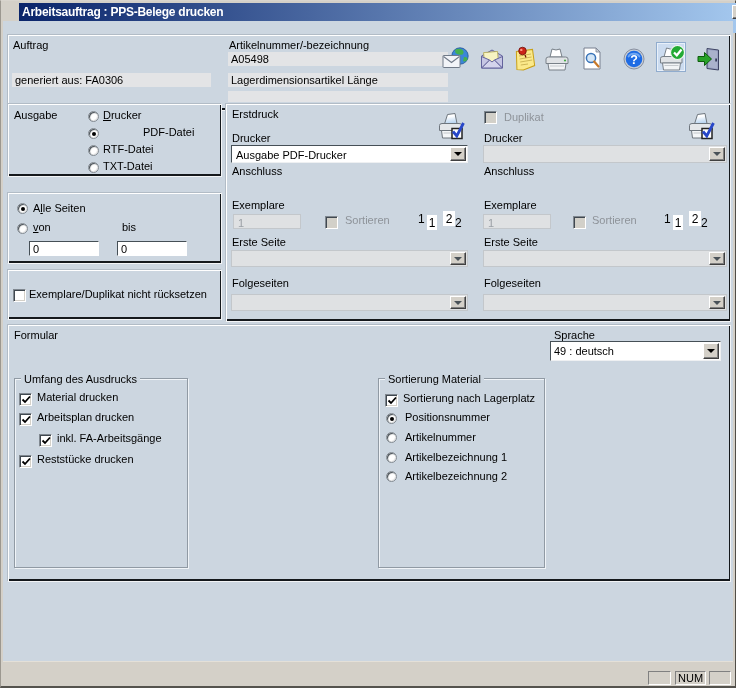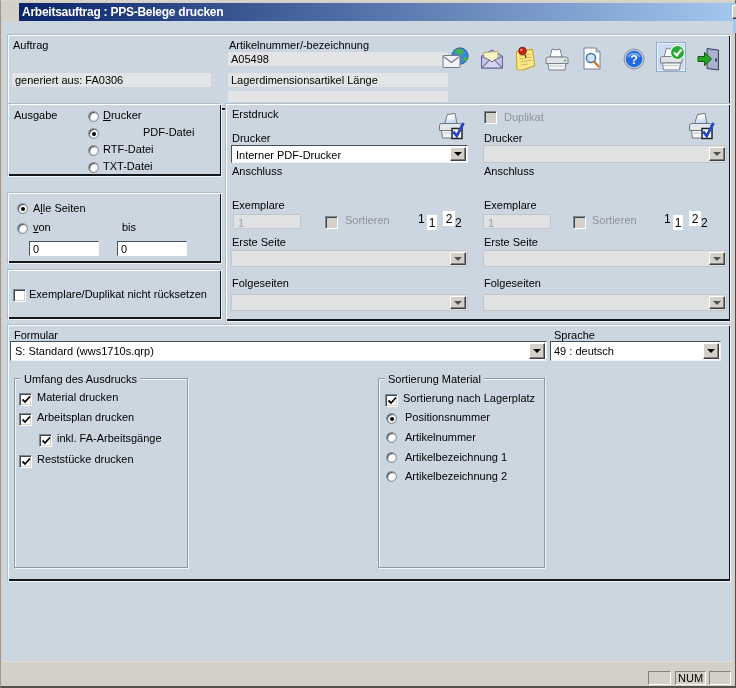--- a/index.html
+++ b/index.html
@@ -183,21 +183,21 @@
             </defs>
      <path d="M6.5 12 L9.5 2.5 L17 1.5 L19 11.5 Z" fill="url(#pp)" stroke="#6e767e" stroke-width="1"></path>
      <path d="M1.5 13.5 Q1.5 11.5 4 11.5 L21 11.5 Q24 11.5 24 13.5 L24 18.5 L1.5 18.5 Z" fill="#e4e7ea" stroke="#6e767e" stroke-width="1"></path>
      <path d="M3.5 18.5 L22.5 18.5 L21.5 26 L4.5 26 Z" fill="#f4f6f8" stroke="#6e767e" stroke-width="1"></path>
      <path d="M5.5 21 L20.5 21" stroke="#c2c6ca" stroke-width="1"></path>
      <rect x="14" y="16.5" width="10" height="10" fill="#fff" stroke="#222" stroke-width="1.5"></rect>
      <path d="M15 19.5 L18.8 24 L25.5 11" stroke="#2847c8" stroke-width="2.8" fill="none"></path>
     </svg></div>
    <div class="lbl" style="left:6px; top:28px;">Drucker</div>
    <div class="combo" style="left:5px; top:41px; width:237px; height:18px;">
-    <span class="txt">Interner PDF-Drucker</span>
+    <span class="txt">Ausgabe PDF-Drucker</span>
           <div class="cbtn"></div>
    </div>
    <div class="lbl" style="left:6px; top:61px;">Anschluss</div>
    <div class="lbl" style="left:6px; top:95px;">Exemplare</div>
    <div class="dinput" style="left:7px; top:110px; width:68px; height:15px;">1</div>
    <div class="check dis" style="left:99px; top:112px;"></div>
    <div class="lbl gray" style="left:119px; top:110px;">Sortieren</div>
    <div class="abs collate" style="left:192px; top:107px;">
           <span class="cnum" style="left:0; top:1px;">1</span>
           <div class="ccard" style="left:9px; top:4px; width:10px; height:15px;">1</div>
@@ -249,24 +249,20 @@
           <div class="cbtn"></div>
         </div>
    <div class="lbl" style="left:258px; top:173px;">Folgeseiten</div>
    <div class="dcombo" style="left:257px; top:190px; width:244px; height:17px;">
           <div class="cbtn"></div>
         </div>
   </div>
 
   <div class="panel" id="p-form" style="left:4px; top:303px; width:724px; height:258px;">
    <div class="lbl" style="left:6px; top:4px;">Formular</div>
-   <div class="combo" style="left:2px; top:16px; width:537px; height:20px;">
-    <span class="txt">S: Standard (wws1710s.qrp)</span>
-          <div class="cbtn"></div>
-   </div>
    <div class="lbl" style="left:546px; top:4px;">Sprache</div>
    <div class="combo" style="left:542px; top:16px; width:171px; height:20px;">
     <span class="txt" style="left:3px;">49 : deutsch</span>
           <div class="cbtn"></div>
    </div>
    <div class="group" style="left:6px; top:53px; width:174px; height:190px;">
     <div class="gtitle" style="left:6px;">Umfang des Ausdrucks</div>
     <div class="check on" style="left:4px; top:14px;">
             <svg width="11" height="11" viewBox="0 0 11 11">
               <path d="M1.5 4.5 L4 7 L9 1.5" stroke="#000" stroke-width="1.8" fill="none"></path>

